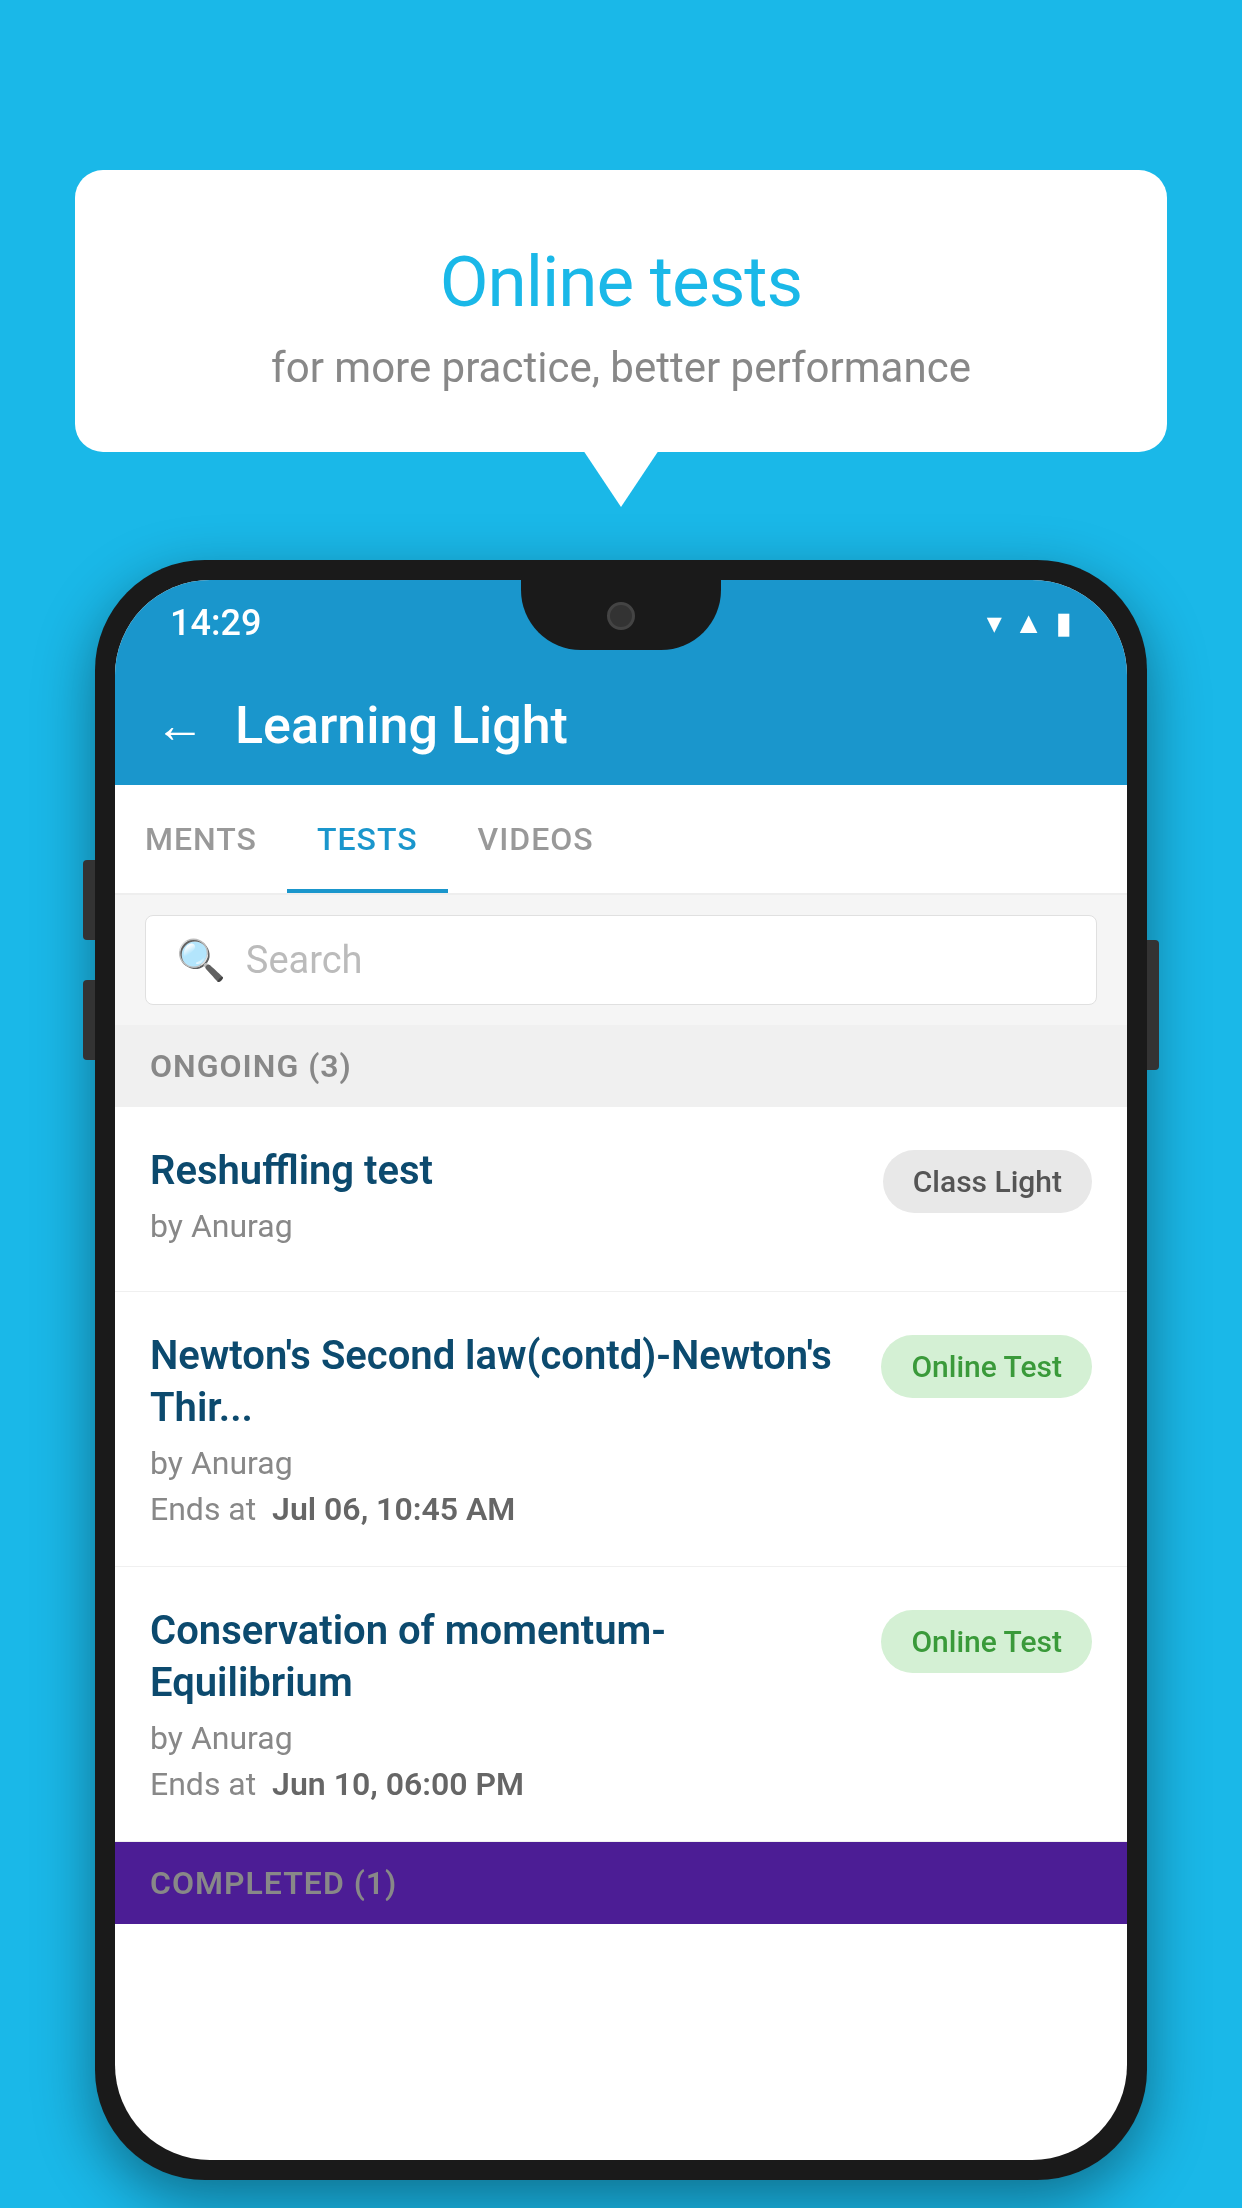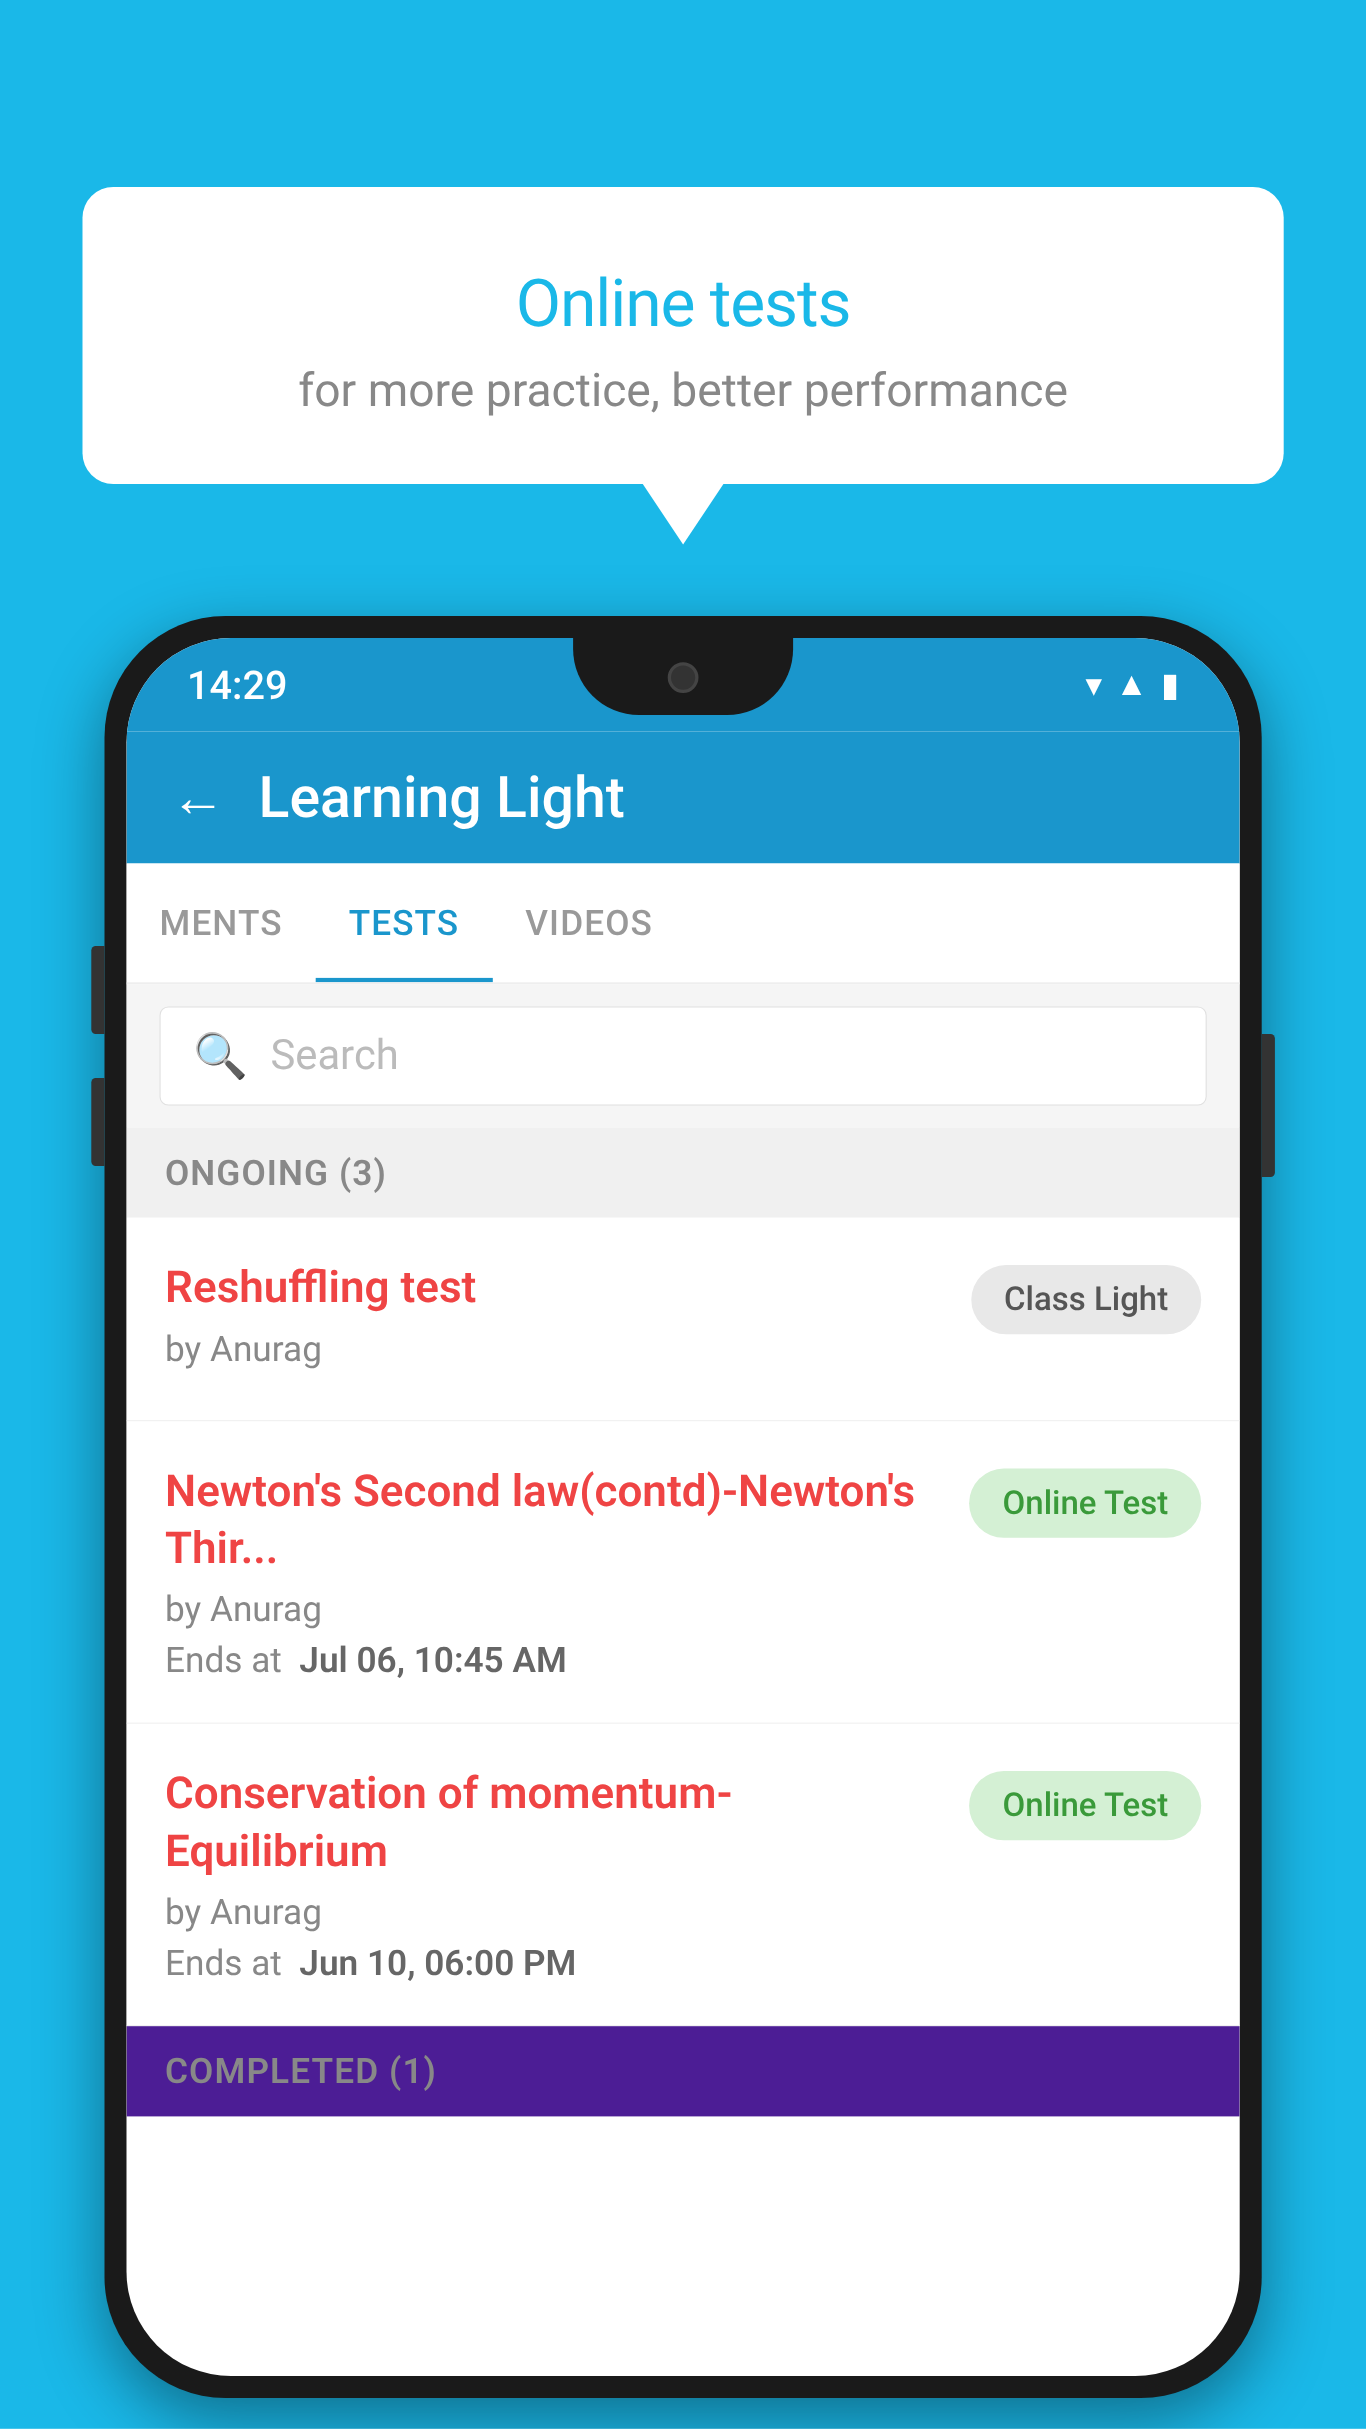--- a/index.html
+++ b/index.html
@@ -36,21 +36,21 @@
       left: 50%;
       transform: translateX(-50%);
       width: 0;
       height: 0;
       border-left: 40px solid transparent;
       border-right: 40px solid transparent;
       border-top: 60px solid white;
     }
 
     .bubble-title {
-      font-size: 60px;
+      font-size: 71px;
       font-weight: 400;
       color: #1ab8e8;
       margin-bottom: 20px;
       letter-spacing: -1px;
     }
 
     .bubble-subtitle {
       font-size: 42px;
       color: #888;
       font-weight: 400;
@@ -245,21 +245,21 @@
       gap: 20px;
     }
 
     .test-info {
       flex: 1;
     }
 
     .test-title {
       font-size: 40px;
       font-weight: 600;
-      color: #ef4444;
+      color: #0c4a6e;
       margin-bottom: 10px;
       line-height: 1.3;
     }
 
     .test-author {
       font-size: 32px;
       color: #888;
       margin-bottom: 8px;
     }
 

